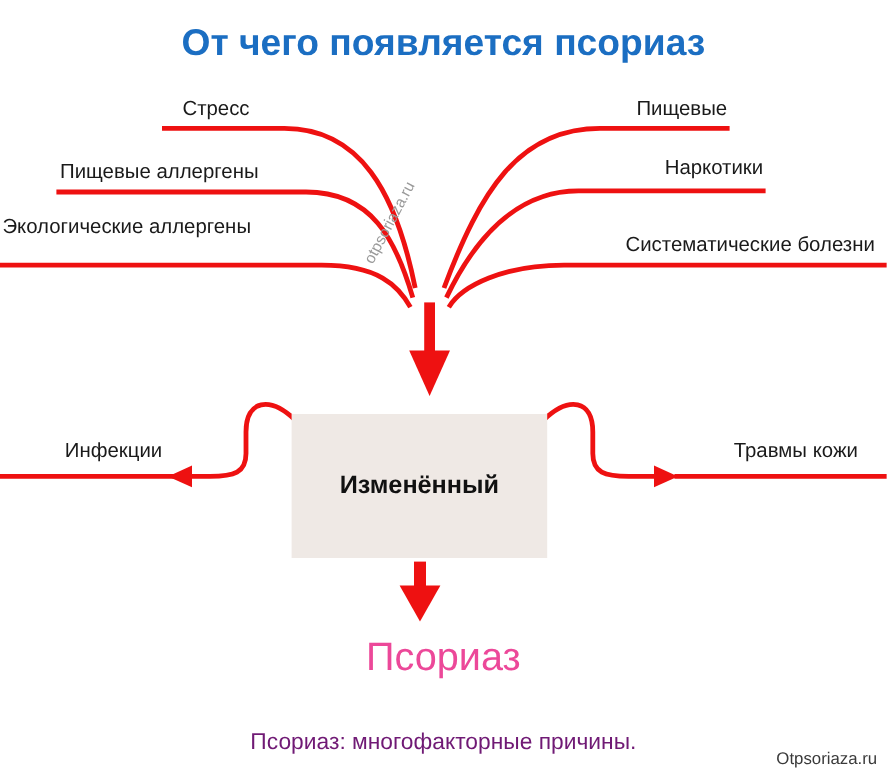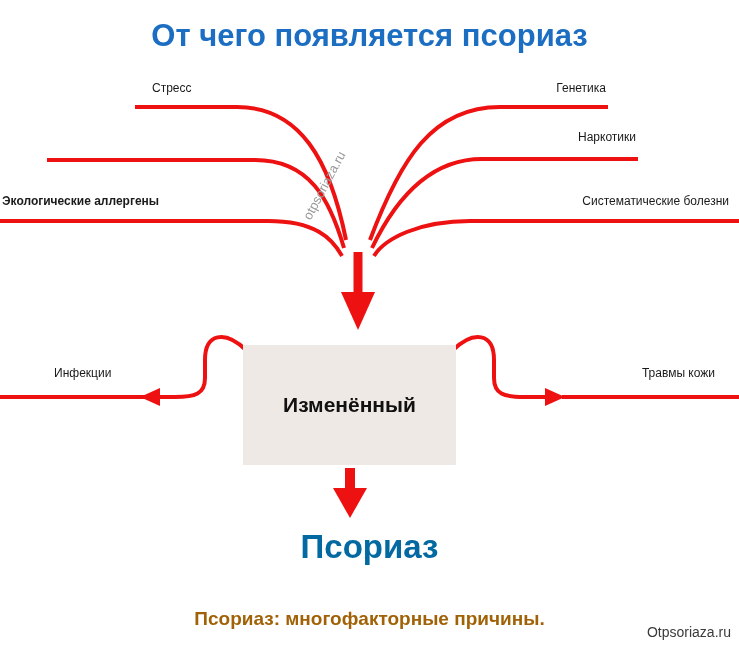--- a/index.html
+++ b/index.html
@@ -32,21 +32,21 @@
     top: 18px;
     width: 739px;
     text-align: center;
     font-size: 31px;
     font-weight: bold;
     color: #1b6ec2;
     letter-spacing: 0px;
   }
   .label {
     position: absolute;
-    font-size: 12px;
+    font-size: 17px;
     color: #1a1a1a;
     white-space: nowrap;
   }
   .label-left {
     text-align: left;
   }
   .label-right {
     text-align: right;
   }
   .center-box {
@@ -67,32 +67,32 @@
     box-sizing: border-box;
     padding: 0 8px;
   }
   .result {
     position: absolute;
     left: 0;
     top: 528px;
     width: 739px;
     text-align: center;
     font-size: 33px;
-    font-weight: bold;
-    color: #0369a1;
+    font-weight: normal;
+    color: #ec4899;
   }
   .caption {
     position: absolute;
     left: 0;
     top: 608px;
     width: 739px;
     text-align: center;
     font-size: 19px;
-    font-weight: bold;
-    color: #a16207;
+    font-weight: normal;
+    color: #701a75;
   }
   .site-credit {
     position: absolute;
     right: 8px;
     top: 624px;
     font-size: 14px;
     color: #3a3a3a;
   }
   .watermark {
     position: absolute;
@@ -151,23 +151,24 @@
       <path d="M545,388 L565,397 L545,406 Z" fill="#ee1111" stroke="none"></path>
     </g>
 
     <g>
       <path d="M350,468 L350,492" stroke="#ee1111" stroke-width="10" fill="none"></path>
       <path d="M333,488 L367,488 L350,518 Z" fill="#ee1111"></path>
     </g>
   </svg>
 
   <div class="label label-left" style="left:152px; top:81px;">Стресс</div>
-  <div class="label label-left" style="left:2px; top:194px;font-weight:bold;">Экологические аллергены</div>
+  <div class="label label-left" style="left:50px; top:133px;">Пищевые аллергены</div>
+  <div class="label label-left" style="left:2px; top:179px;">Экологические аллергены</div>
 
-  <div class="label label-right" style="right:133px; top:81px;">Генетика</div>
+  <div class="label label-right" style="right:133px; top:81px;">Пищевые</div>
   <div class="label label-right" style="right:103px; top:130px;text-align:center;">Наркотики</div>
   <div class="label label-right" style="right:10px; top:194px;">Систематические болезни</div>
 
   <div class="label label-left" style="left:33px; top:366px;margin-left:21px;">Инфекции</div>
   <div class="label label-right" style="right:24px; top:366px;">Травмы кожи</div>
 
   <div class="center-box">
     <div>
       <span>Изменённый</span><br>
     </div>

